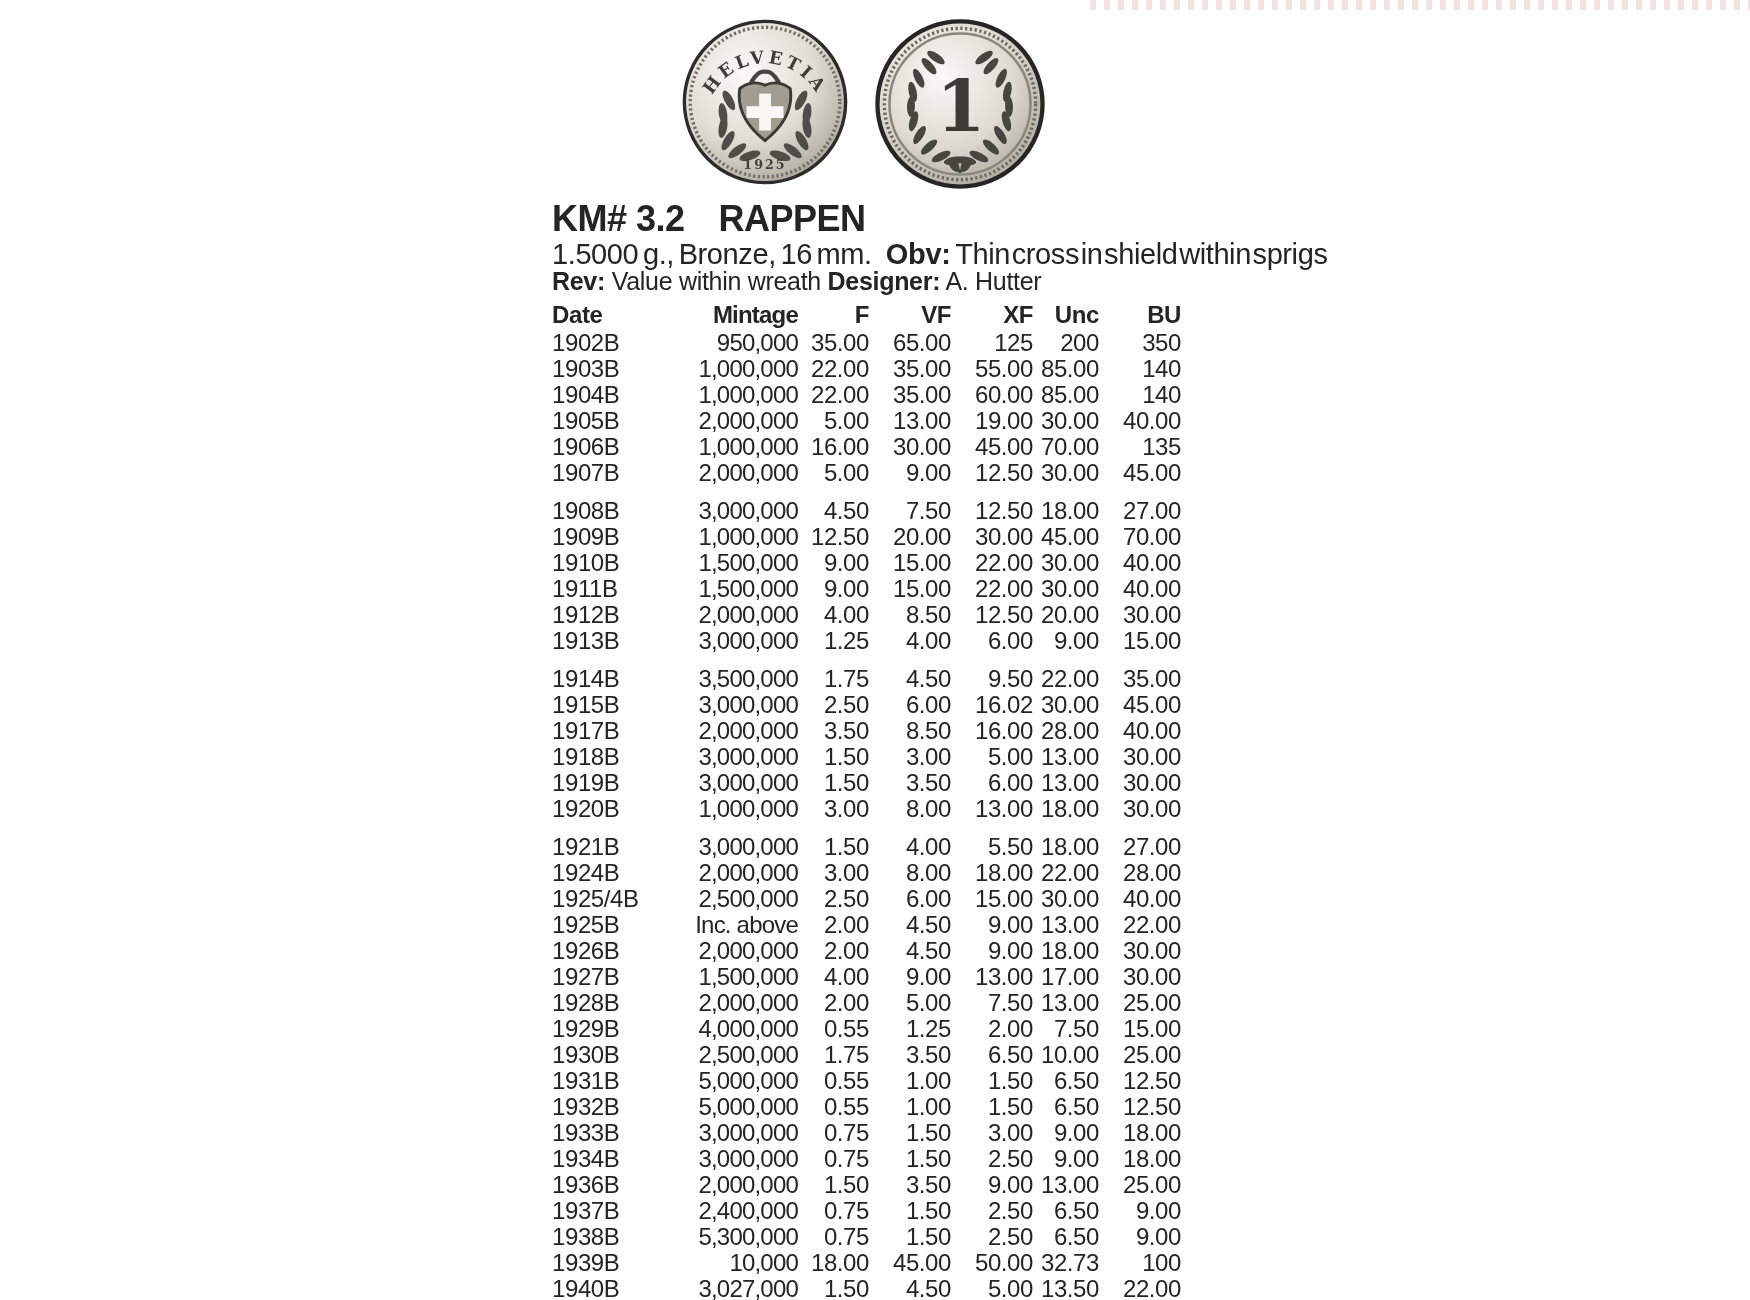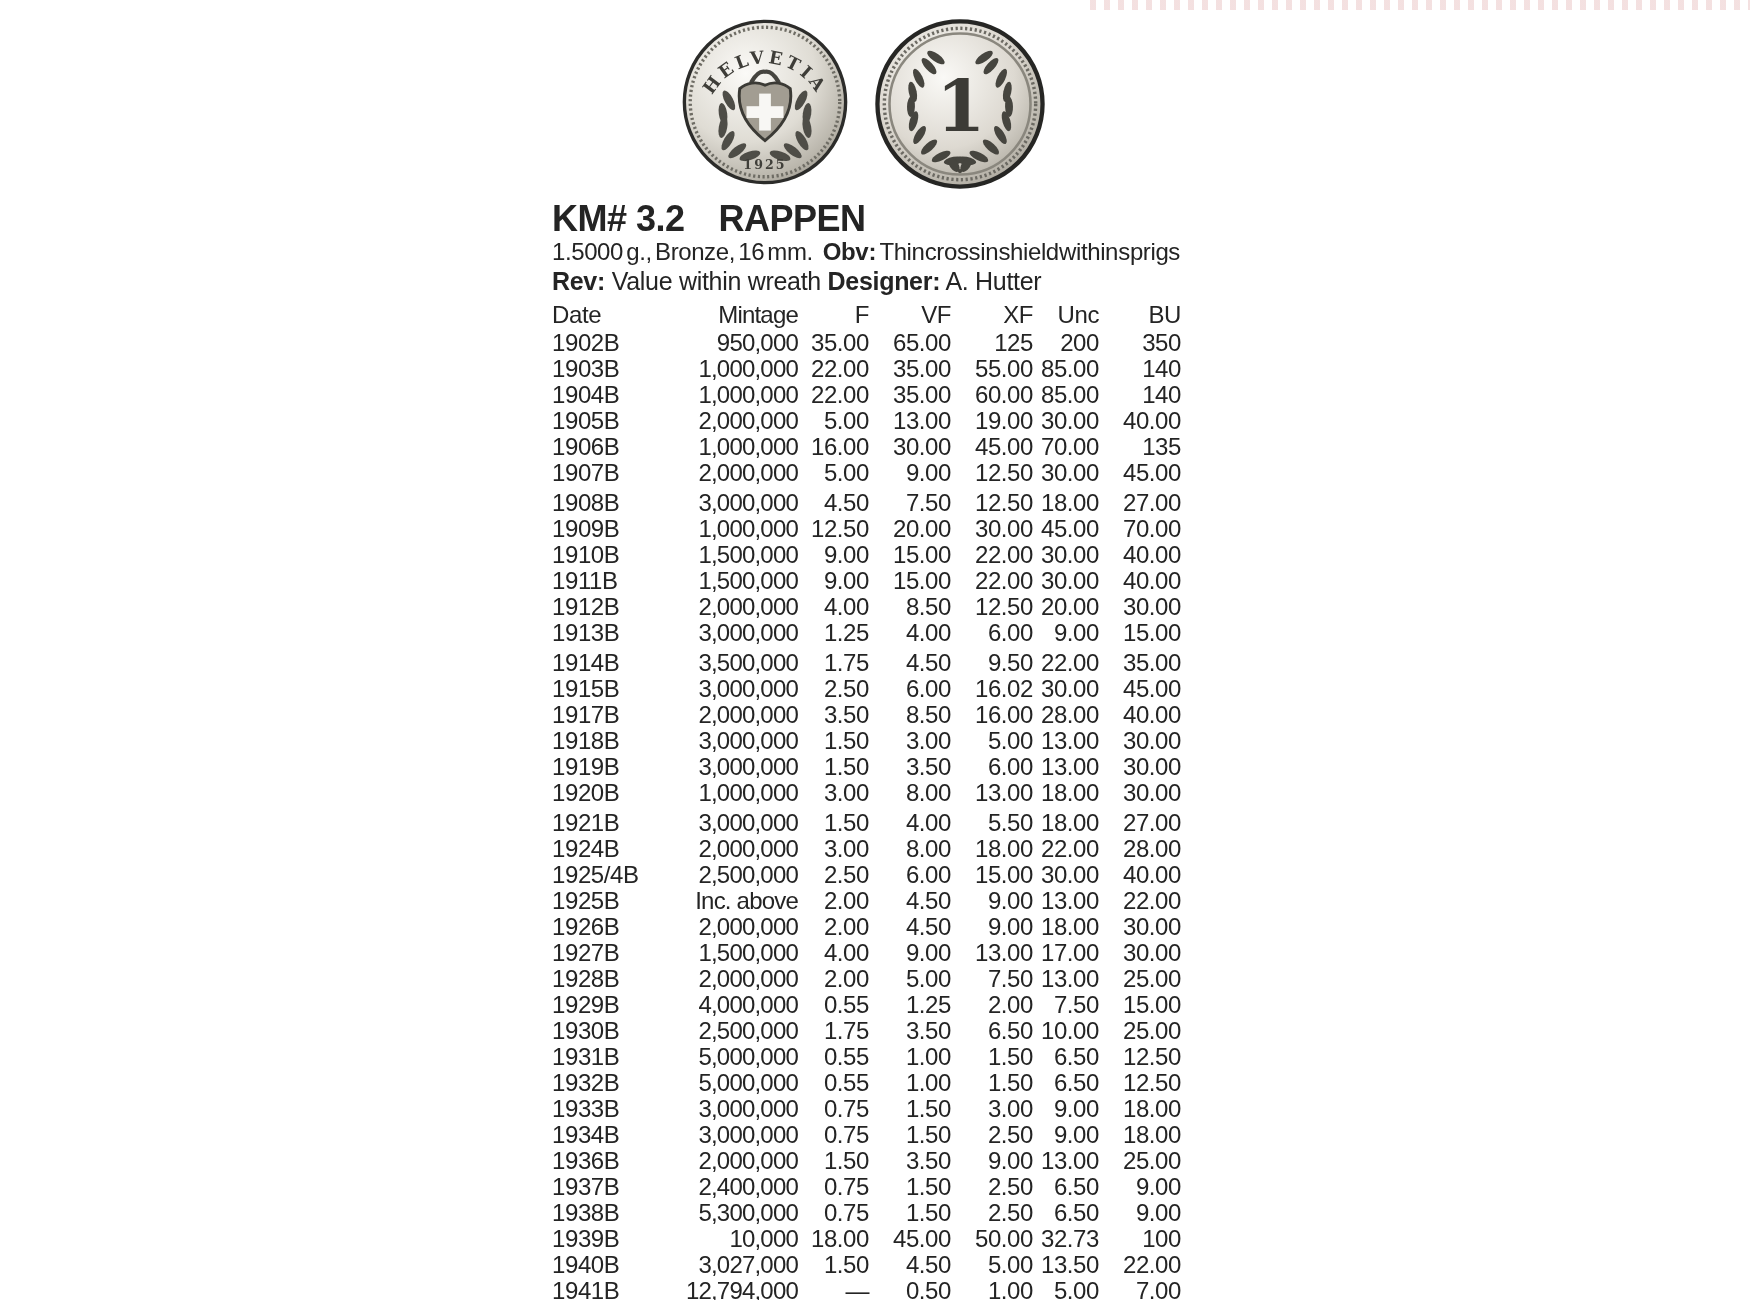--- a/index.html
+++ b/index.html
@@ -5,29 +5,29 @@
   html,body{margin:0;padding:0;background:#ffffff;}
   .page{position:relative;width:1750px;height:1300px;background:#ffffff;overflow:hidden;
         font-family:"Liberation Sans",sans-serif;color:#242424;}
   .scan-artifact{position:absolute;top:0;right:0;width:660px;height:10px;opacity:.5;
         background:repeating-linear-gradient(90deg, rgba(190,80,80,.35) 0 6px, transparent 6px 14px);}
   .coin{position:absolute;}
   .coin-obv{left:681px;top:16px;width:168px;height:172px;}
   .coin-rev{left:874px;top:16px;width:172px;height:176px;}
   .title-line{position:absolute;left:552px;top:198px;font-size:36px;font-weight:bold;
         letter-spacing:-0.5px;display:flex;gap:34px;white-space:nowrap;}
-  .specs{position:absolute;left:552px;top:238px;font-size:24px;letter-spacing:-0.4px;
+  .specs{position:absolute;left:552px;top:238px;font-size:29px;letter-spacing:-0.4px;
         word-spacing:-3px;white-space:nowrap;}
   .specs .tight{word-spacing:-6px;}
   .specs2{position:absolute;left:552px;top:267px;font-size:25px;letter-spacing:-0.3px;white-space:nowrap;}
   .specs b,.specs2 b{letter-spacing:-0.3px;}
   .table{position:absolute;left:552px;top:302px;}
   .thead,.tr{display:flex;height:26px;line-height:26px;}
-  .thead{font-weight:normal;margin-bottom:2px;justify-content:flex-end;}
-  .tr.gap{margin-top:4px;}
+  .thead{font-weight:bold;margin-bottom:2px;justify-content:flex-end;}
+  .tr.gap{margin-top:12px;}
   .td{font-size:24px;letter-spacing:-0.4px;text-align:right;white-space:nowrap;}
   .c0{width:122px;text-align:left;}
   .c1{width:124px;letter-spacing:-0.8px;}
   .c2{width:71px;}
   .c3{width:82px;}
   .c4{width:82px;}
   .c5{width:66px;}
   .c6{width:82px;}
 </style>
 </head>

